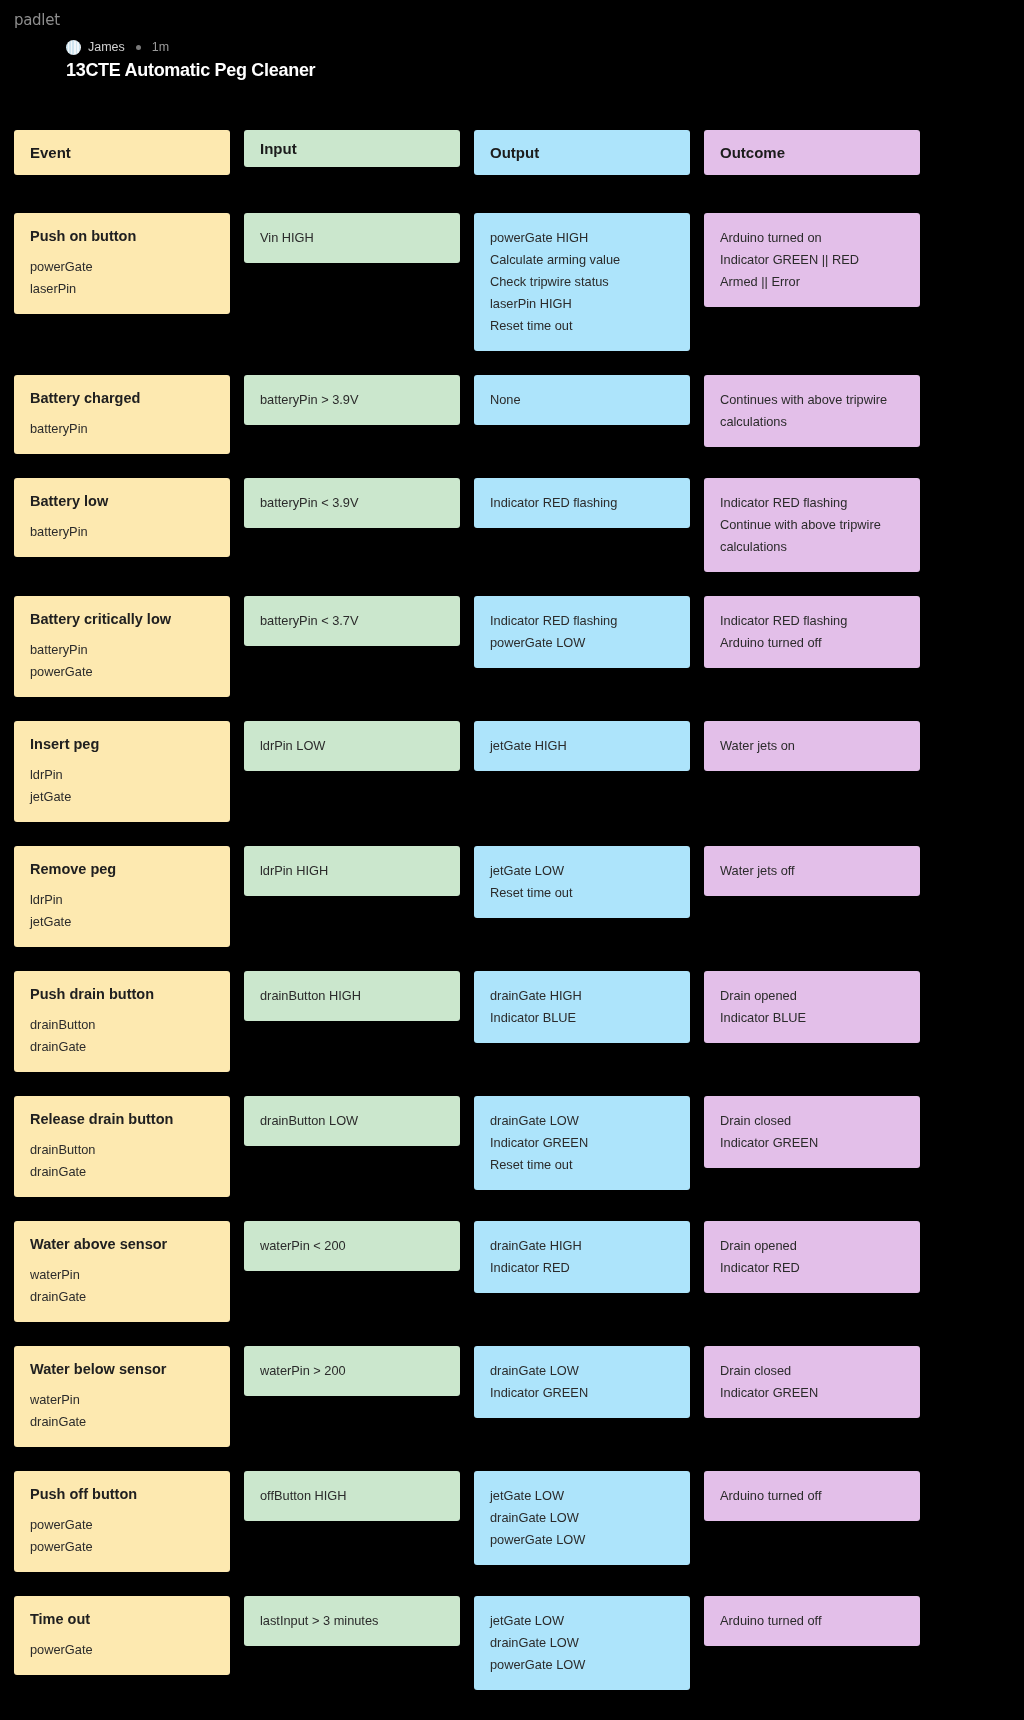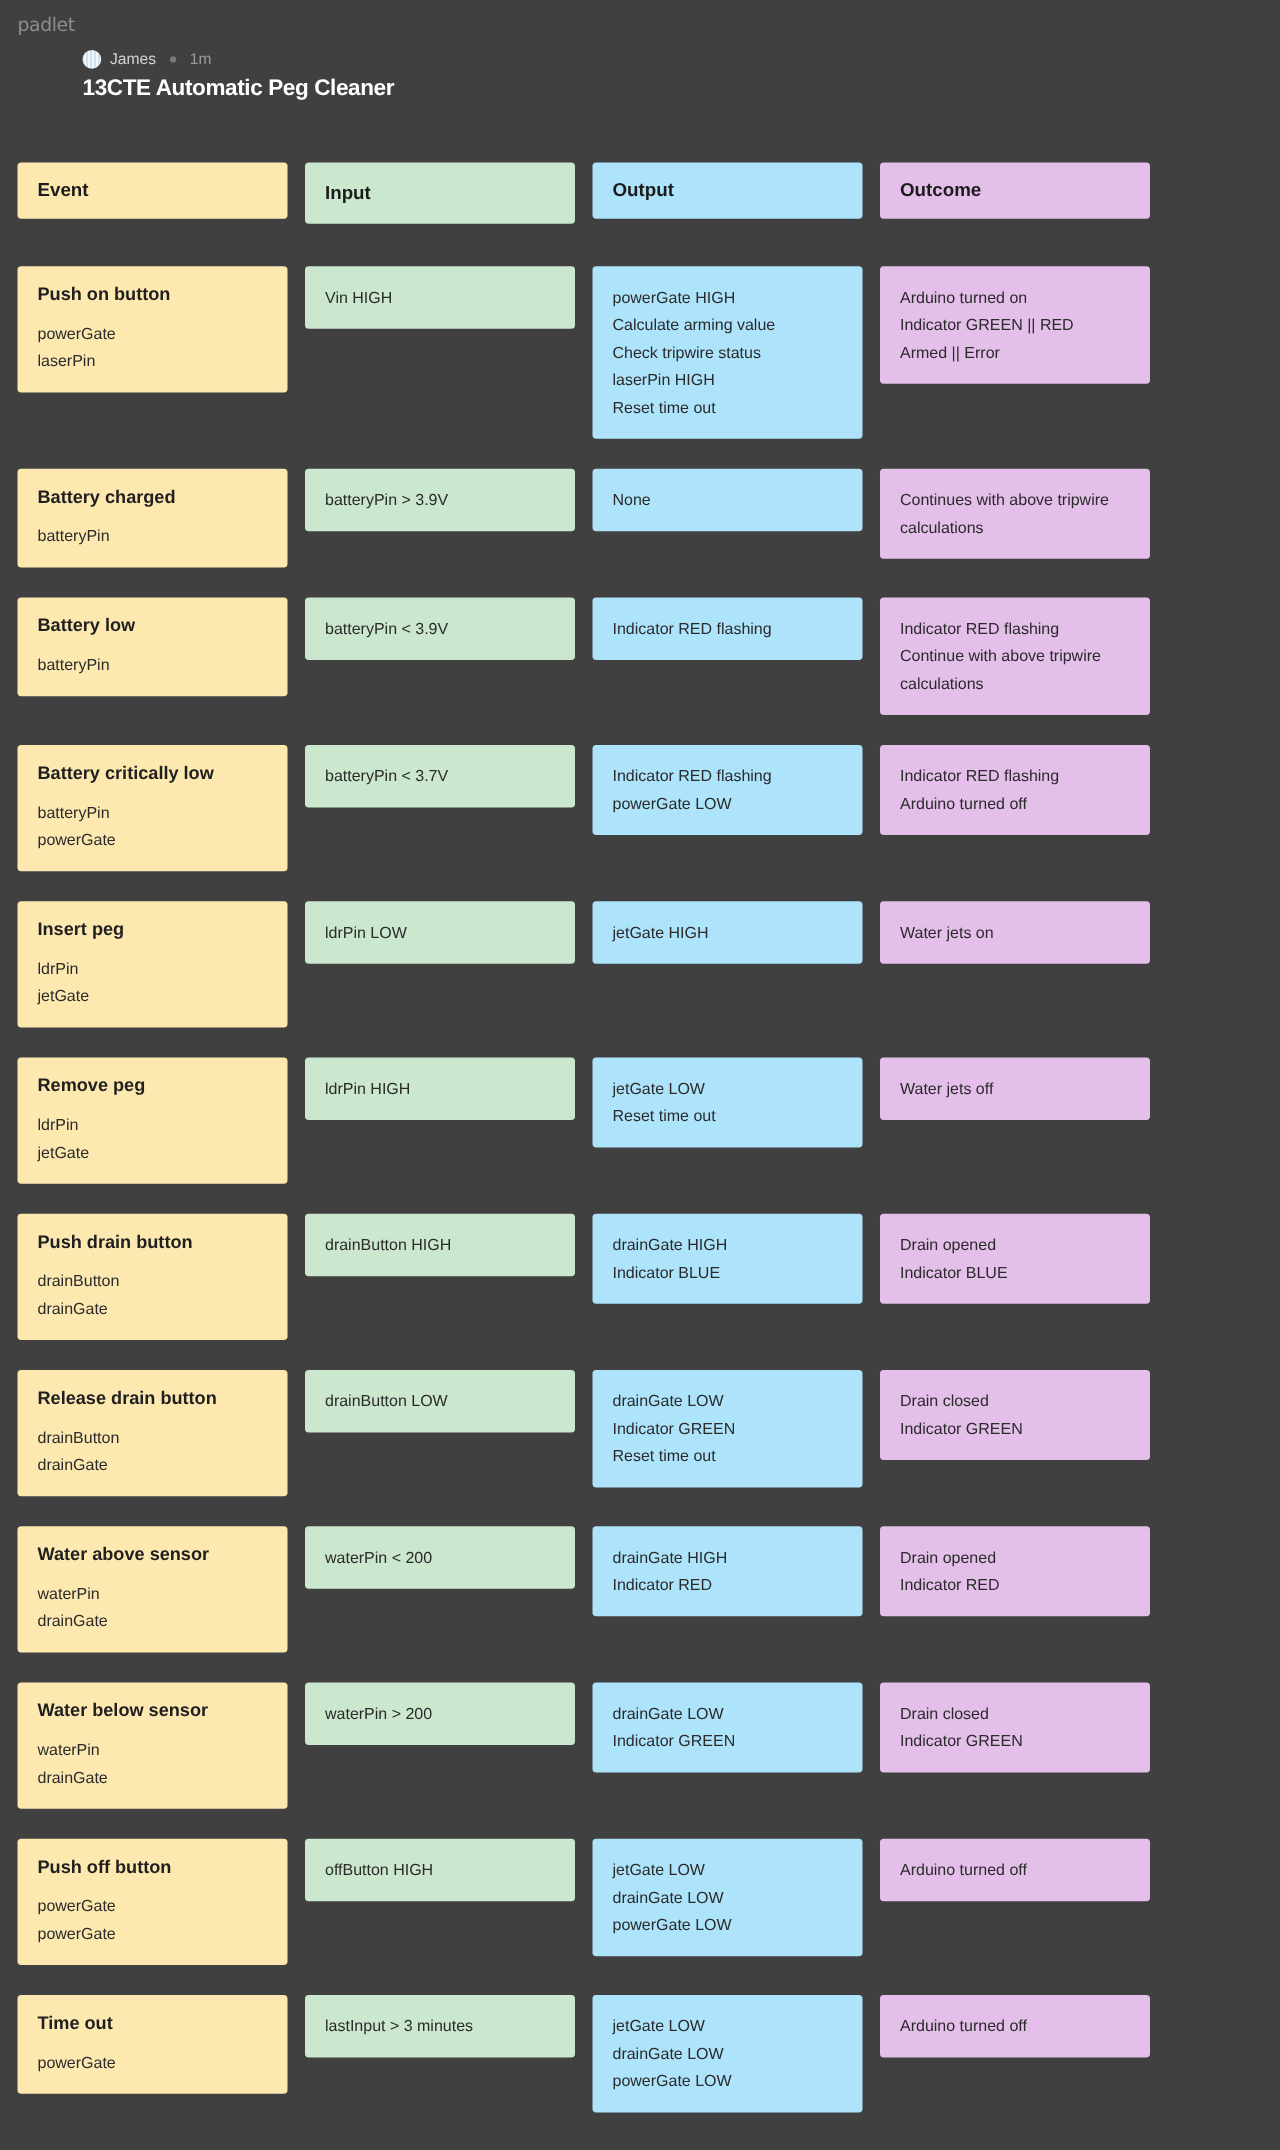--- a/index.html
+++ b/index.html
@@ -7,21 +7,21 @@
     width: 1024px;
     height: 1720px;
     background: #1f1f1f;
     font-family: "Liberation Sans", sans-serif;
     overflow: hidden;
   }
   .board {
     position: relative;
     width: 1024px;
     height: 1720px;
-    background: #404040;
+    background: #000000;
   }
 
   
   .brand {
     position: absolute;
     left: 14px;
     top: 11px;
     font-size: 15px;
     color: #8d8d8d;
     letter-spacing: -0.3px;
@@ -234,21 +234,21 @@
           </div>
         </div>
         <div class="card c-event" style="top: 1466px;">
           <div class="card-title">Time out</div>
           <div class="card-body">
             <div class="card-line">powerGate</div>
           </div>
         </div>
       </div>
       <div class="column col-1">
-        <div class="card head c-input" style="top: 0px; height: 49px; display: flex; align-items: center;">
+        <div class="card head c-input" style="top: 0px; height: 37px; display: flex; align-items: center;">
           <div class="card-head-title">Input</div>
         </div>
         <div class="card c-input card-body-only" style="top: 83px;">
           <div>
             <div class="card-line">Vin HIGH</div>
           </div>
         </div>
         <div class="card c-input card-body-only" style="top: 245px;">
           <div>
             <div class="card-line">batteryPin &gt; 3.9V</div>

